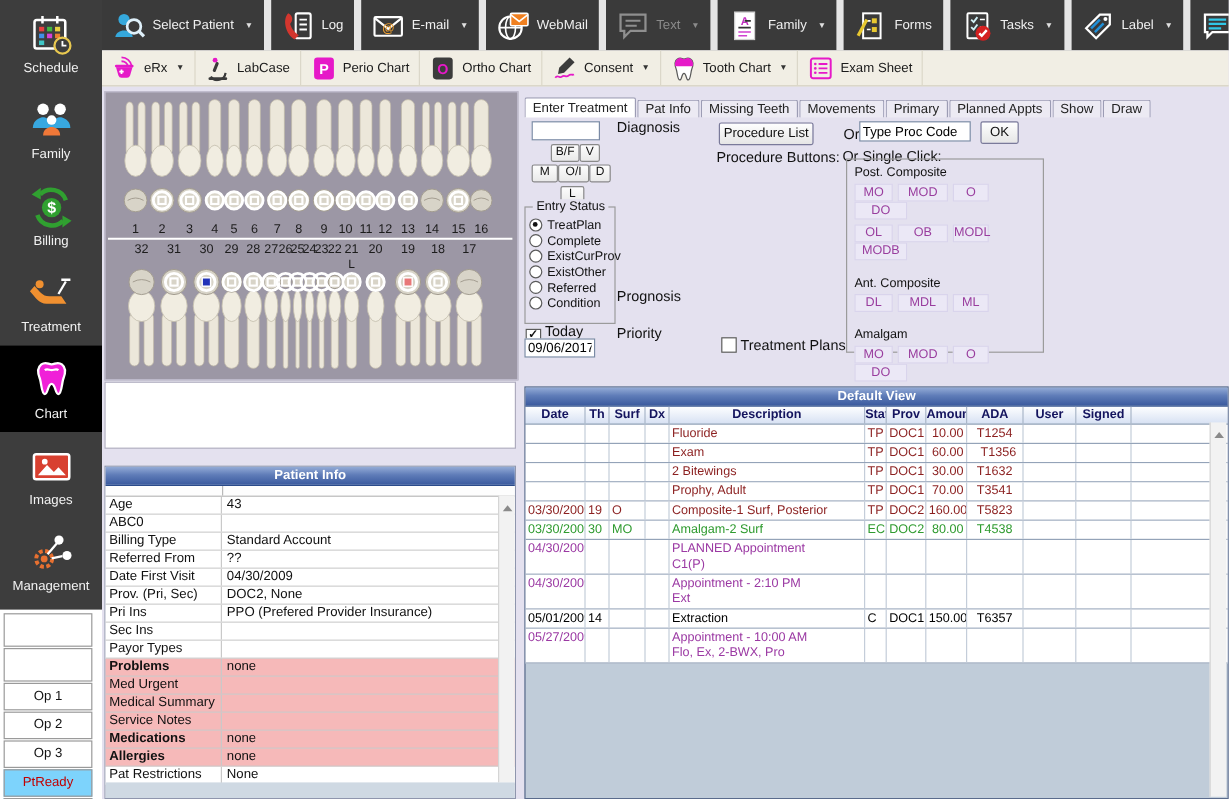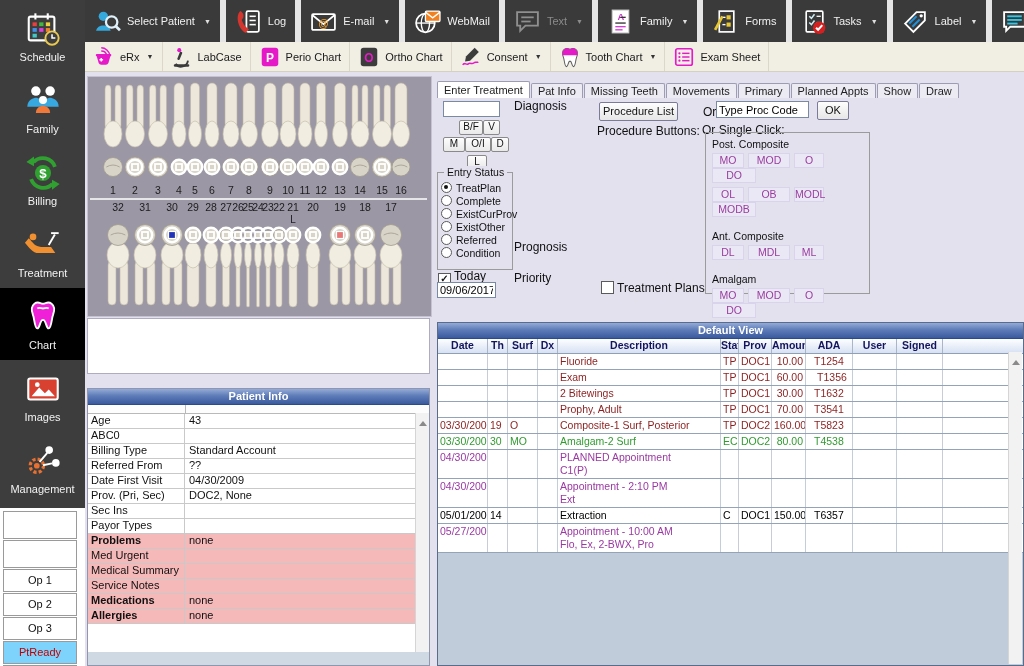--- a/index.html
+++ b/index.html
@@ -571,20 +571,24 @@
       </div>
       <div class="pi-row">
         <div class="pi-label">Date First Visit</div>
         <div class="pi-value">04/30/2009</div>
       </div>
       <div class="pi-row">
         <div class="pi-label">Prov. (Pri, Sec)</div>
         <div class="pi-value">DOC2, None</div>
       </div>
       <div class="pi-row">
+        <div class="pi-label">Pri Ins</div>
+        <div class="pi-value">PPO (Prefered Provider Insurance)</div>
+      </div>
+      <div class="pi-row">
         <div class="pi-label">Sec Ins</div>
         <div class="pi-value"></div>
       </div>
       <div class="pi-row">
         <div class="pi-label">Payor Types</div>
         <div class="pi-value"></div>
       </div>
       <div class="pi-row pink">
         <div class="pi-label bold">Problems</div>
         <div class="pi-value">none</div>
@@ -601,20 +605,24 @@
         <div class="pi-label">Service Notes</div>
         <div class="pi-value"></div>
       </div>
       <div class="pi-row pink">
         <div class="pi-label bold">Medications</div>
         <div class="pi-value">none</div>
       </div>
       <div class="pi-row pink">
         <div class="pi-label bold">Allergies</div>
         <div class="pi-value">none</div>
+      </div>
+      <div class="pi-row">
+        <div class="pi-label">Pat Restrictions</div>
+        <div class="pi-value">None</div>
       </div>
     </div>
   <div class="vscroll" style="top:24px;bottom:13px">
       <div class="tri-up"></div>
     </div>
   <div class="hscroll"></div>
 </div>
 
 <div id="tabstrip" class="abs">
     <div class="tab active">Enter Treatment</div>

